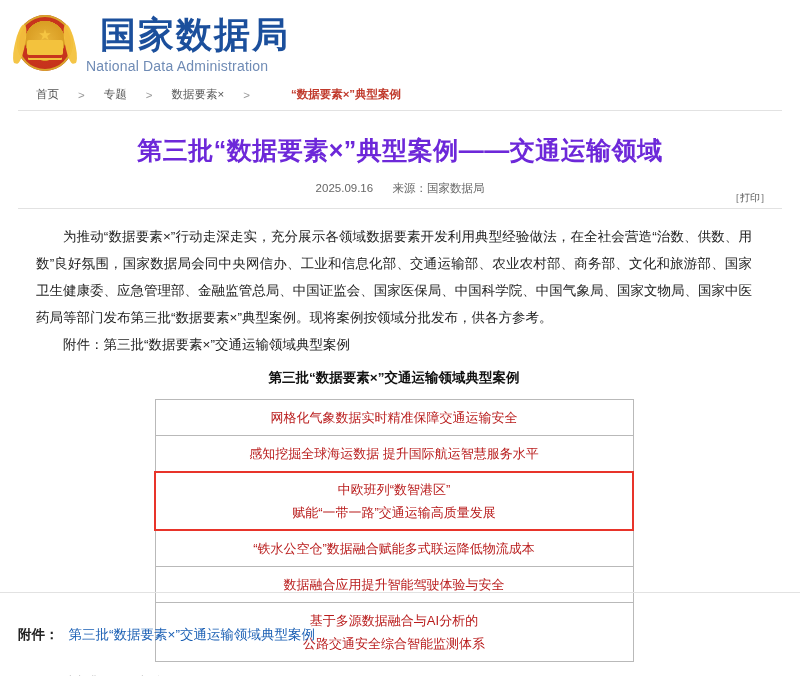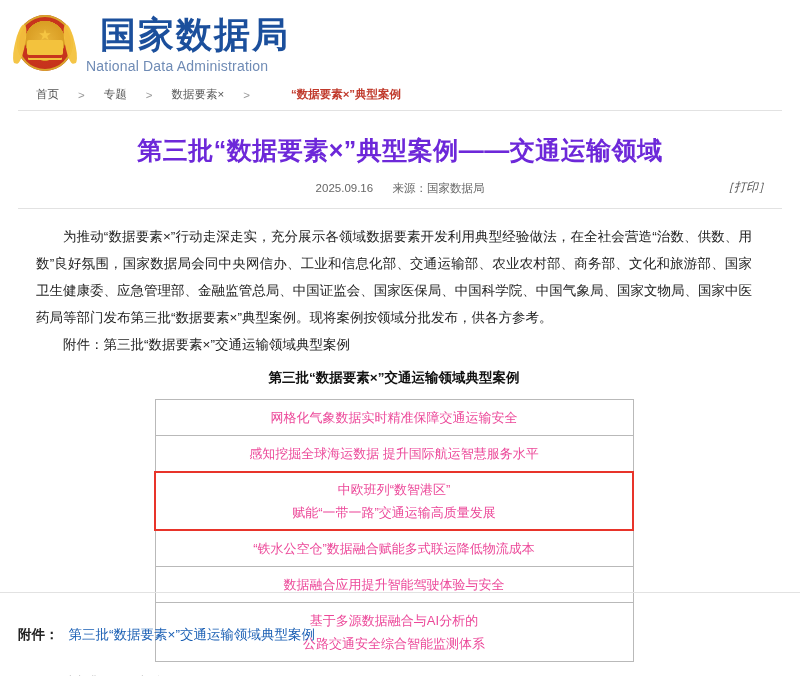--- a/index.html
+++ b/index.html
@@ -137,25 +137,24 @@
     position: relative;
     text-align: center;
     font-size: 11.5px;
     color: #666;
     padding: 14px 0 12px 0;
   }
   .meta-row .date { margin-right: 16px; }
   .print-link {
     position: absolute;
     right: 30px;
-    top: 12px;
-    font-size: 12px;
+    top: 24px;
+    font-size: 10px;
     color: #555;
     text-decoration: none;
-    font-style: italic;
   }
 
   
   .content {
     padding: 14px 48px 0 36px;
     font-size: 13.5px;
     line-height: 27px;
     color: #222;
     text-align: justify;
   }
@@ -179,21 +178,21 @@
     margin: 0 auto;
     border-collapse: collapse;
     table-layout: fixed;
   }
   .case-table td {
     border: 1px solid #b9b9b9;
     text-align: center;
     font-size: 13px;
     line-height: 23px;
     padding: 6px 8px;
-    color: #ec4899;
+    color: #b91c1c;
     margin-left: 24px;
   }
   .case-table tr.highlight td {
     border: 2px solid #e8342a;
     padding: 5px 8px;
   }
 
   .footnote {
     padding: 12px 36px 0 36px;
     font-size: 12.5px;

